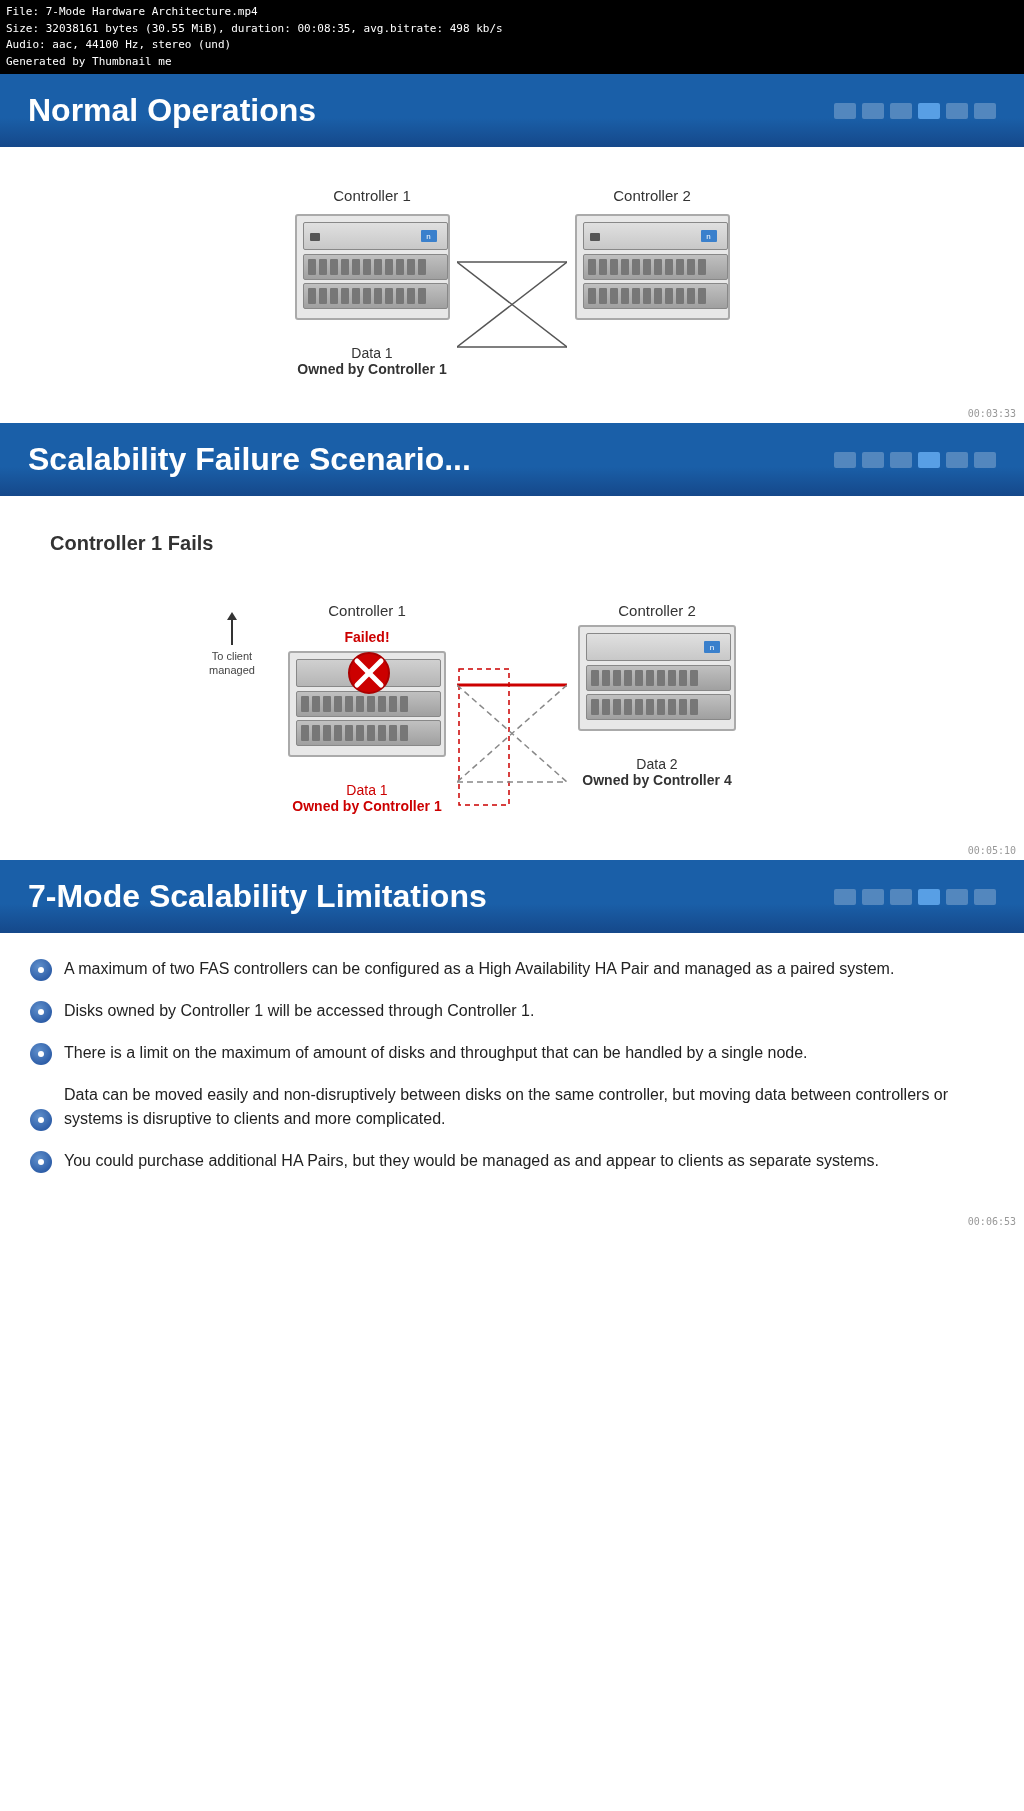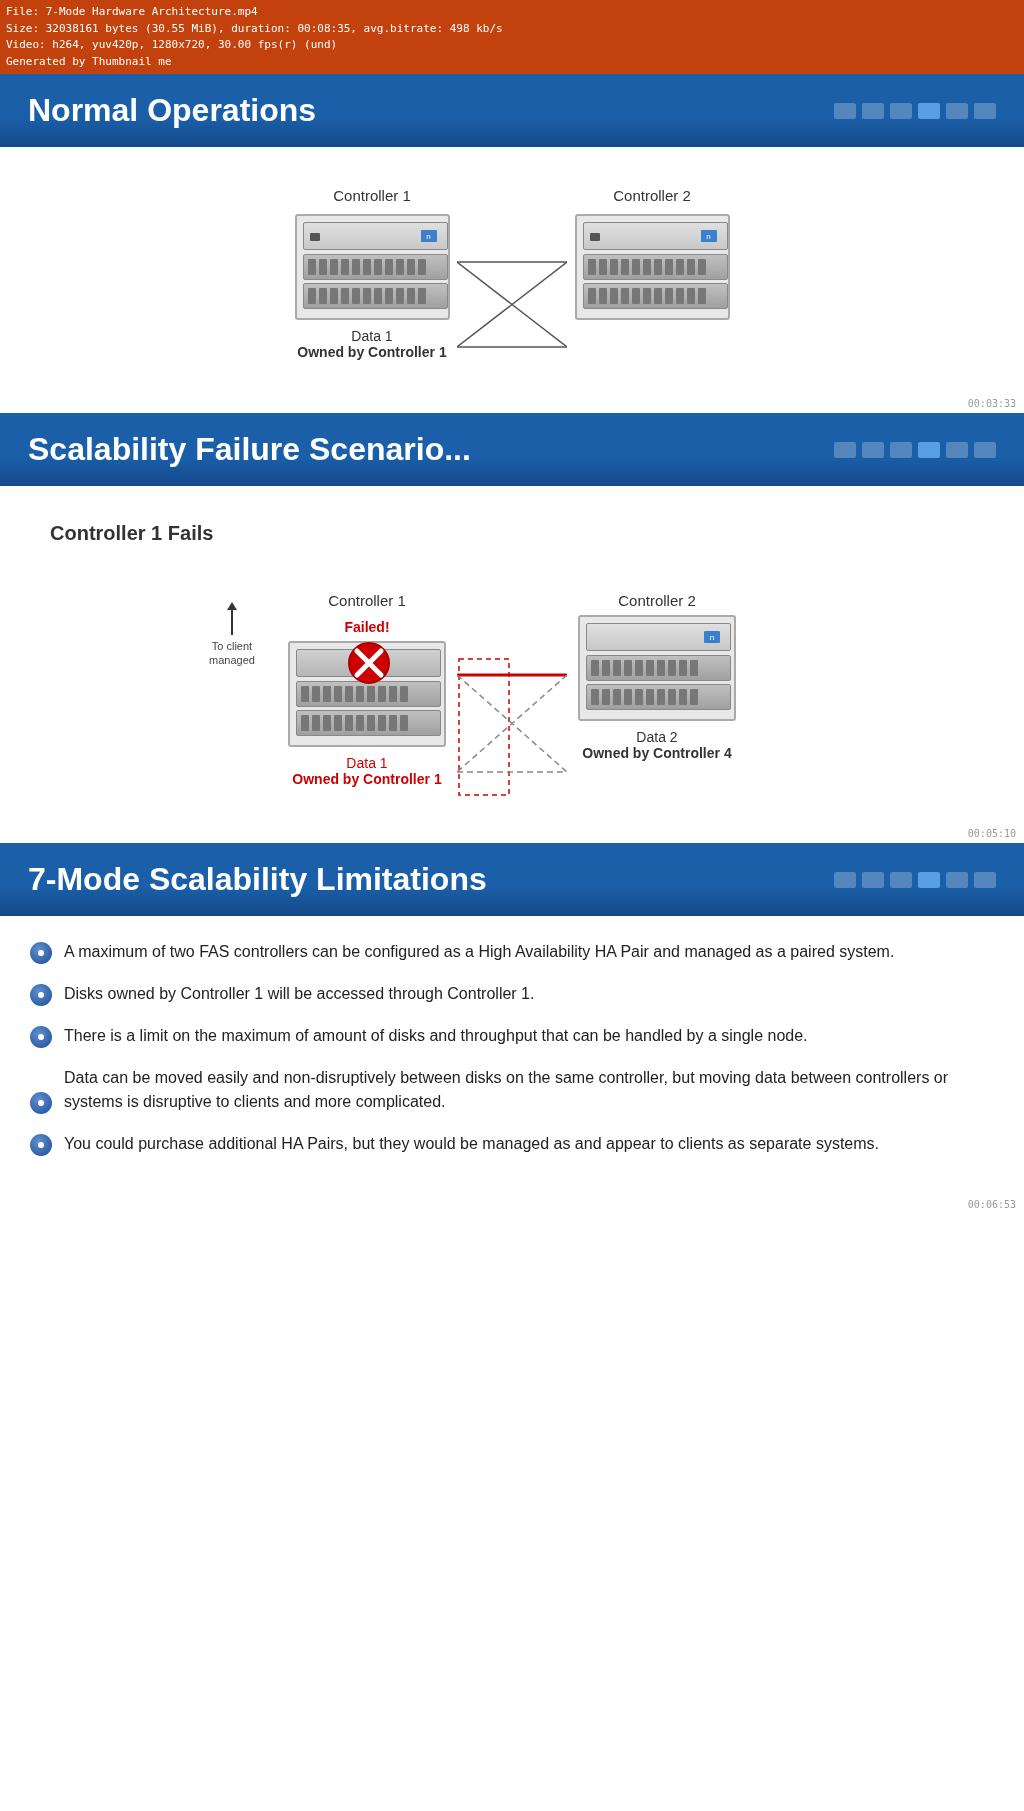--- a/index.html
+++ b/index.html
@@ -5,21 +5,21 @@
     * { margin: 0; padding: 0; box-sizing: border-box; }
     body {
       width: 1024px;
       background: #fff;
       font-family: Arial, sans-serif;
       font-size: 14px;
     }
 
     
     .file-info {
-      background: #c2410c;
+      background: #000000;
       color: #fff;
       font-size: 11px;
       padding: 4px 6px;
       line-height: 1.5;
       font-family: monospace;
     }
 
     
     .slide {
       width: 100%;
@@ -137,21 +137,21 @@
 
     .disk-slot {
       width: 8px;
       height: 16px;
       background: #777;
       border-radius: 1px;
     }
 
     .data-label {
       text-align: center;
-      margin-top: 8px;
+      margin-top: 25px;
       font-size: 14px;
       color: #333;
     }
 
     .data-label .bold {
       font-weight: bold;
       font-size: 14px;
     }
 
     
@@ -220,21 +220,21 @@
       width: 100%;
       padding: 20px 0;
     }
   </style>
 </head>
 <body>
 
 <div class="file-info">
   <div>File: 7-Mode Hardware Architecture.mp4</div>
   <div>Size: 32038161 bytes (30.55 MiB), duration: 00:08:35, avg.bitrate: 498 kb/s</div>
-  <div>Video: h264, yuv420p, 1280x720, 30.00 fps(r) (und)</div>
+  <div>Audio: aac, 44100 Hz, stereo (und)</div>
   <div>Generated by Thumbnail me</div>
 </div>
 
 <div class="slide">
   <div class="slide-header">
     <span class="title">Normal Operations</span>
     <div class="nav-dots">
       <div class="nav-dot"></div>
       <div class="nav-dot"></div>
       <div class="nav-dot"></div>

